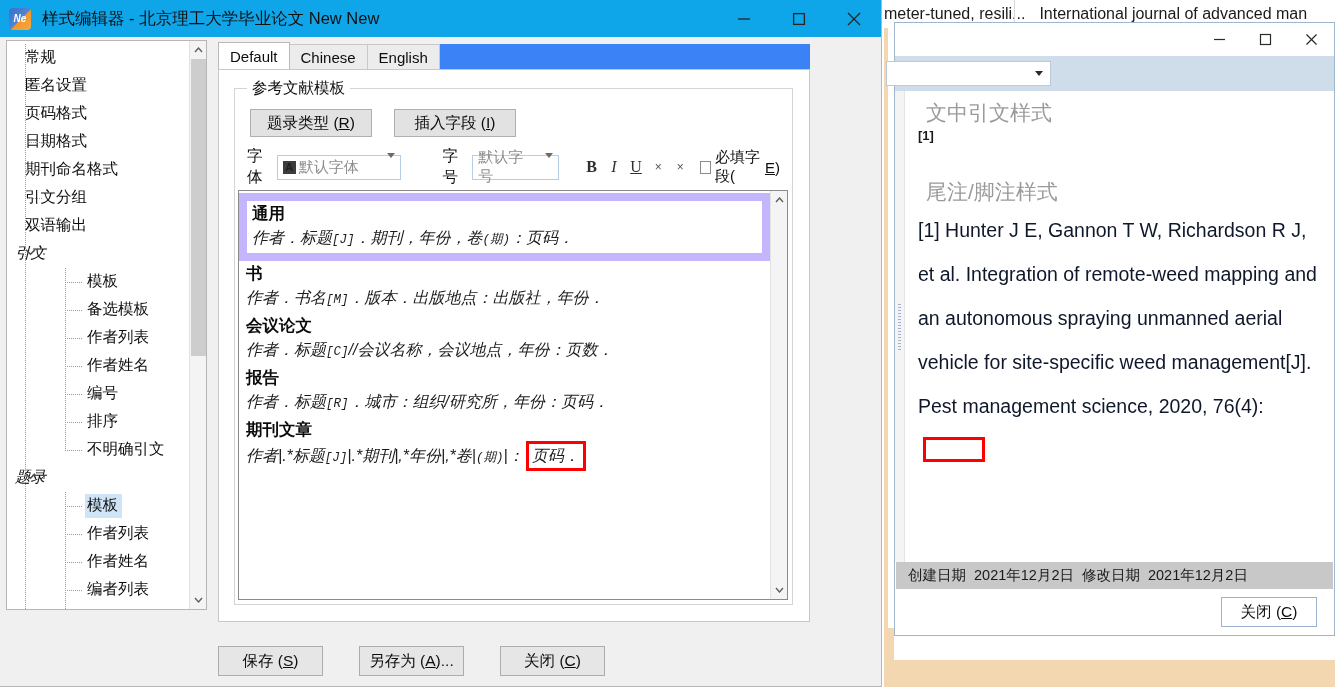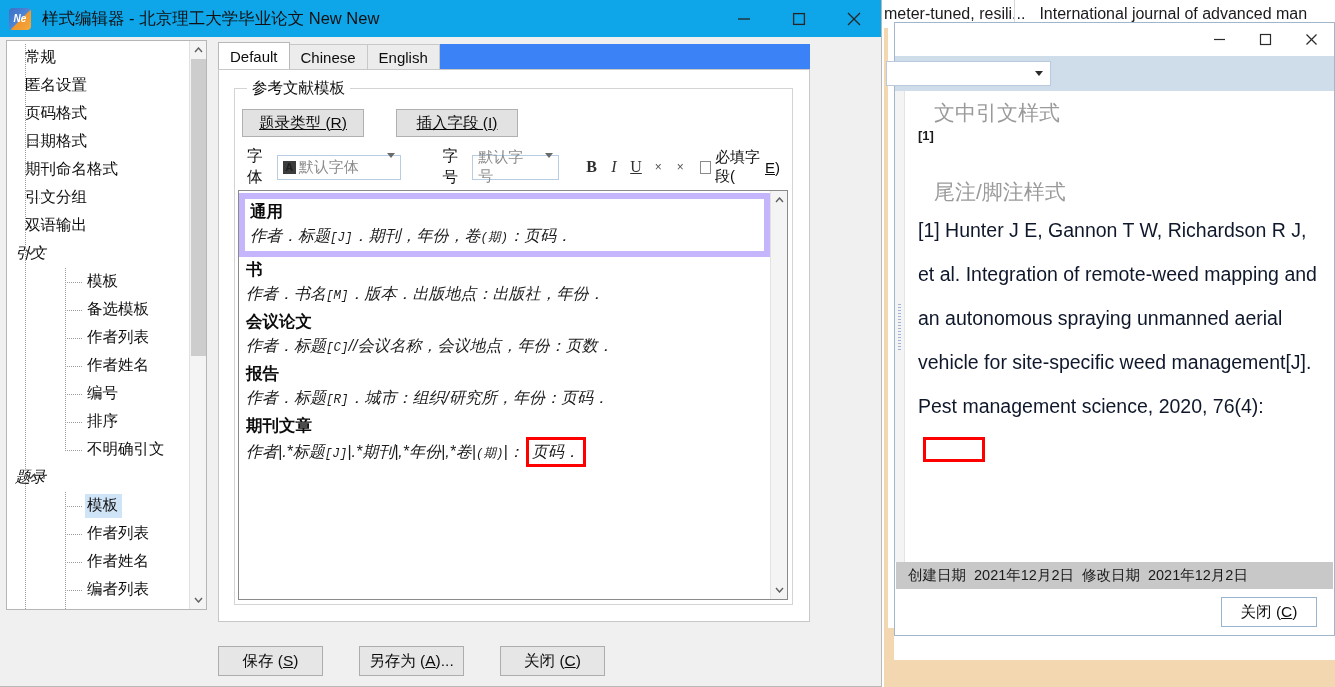--- a/index.html
+++ b/index.html
@@ -62,21 +62,21 @@
   }
   .splitter-grip {
     position:absolute; left:3px; top:50%; transform:translateY(-50%);
     width:3px; height:46px;
     background-image: repeating-linear-gradient(to bottom,#9cb3d4 0 1px, transparent 1px 3px);
   }
   .preview {
     position:absolute; left:11px; top:0; right:0; bottom:0;
     overflow:hidden; padding:8px 12px 0 12px;
   }
-  .pv-label { color:#9a9a9a; font-size:21px; line-height:28px; margin:0 0 1px 16px; }
+  .pv-label { color:#9a9a9a; font-size:21px; line-height:28px; margin:0 0 1px 8px; }
   .pv-incite { font-size:13px; font-weight:bold; color:#1a1a1a; line-height:16px; }
   .pv-gap { height:34px; }
   .pv-ref {
     font-size:19.5px; line-height:44px; color:#0f172a; margin-top:2px;
     word-wrap:break-word;
   }
   .pv-redbox {
     display:inline-block; width:62px; height:25px;
     border:3px solid #ff0000; vertical-align:-5px; margin-left:5px;
   }
@@ -187,21 +187,21 @@
 
   .groupbox {
     position:absolute; left:15px; top:18px; right:16px; bottom:16px;
     border:1px solid #d4d4d4;
   }
   .group-legend {
     position:absolute; left:12px; top:-11px; background:#ffffff; padding:0 5px;
     font-size:15.5px; color:#0d0d0d;
   }
 
-  .btnrow { position:absolute; left:7px; top:20px; display:flex; gap:32px;text-decoration:underline; }
+  .btnrow { position:absolute; left:15px; top:20px; display:flex; gap:22px; }
   .gbtn {
     min-width:122px; height:28px; background:#e2e2e2; border:1px solid #b0b0b0;
     font-size:15.5px; color:#0d0d0d; display:flex; align-items:center; justify-content:center;
     cursor:pointer;
   }
   .gbtn u { text-decoration:underline; }
 
   .fmtrow {
     position:absolute; left:12px; top:64px; right:12px; height:28px;
     display:flex; align-items:center; font-size:15.5px; color:#0d0d0d;
@@ -239,21 +239,21 @@
   }
   .chkwrap u { text-decoration:underline; }
 
   
   .tmplbox {
     position:absolute; left:3px; top:101px; right:4px; bottom:4px;
     border:1px solid #8a8a8a; background:#ffffff; overflow:hidden;
   }
   .tmpl-inner { position:absolute; left:0; top:0; right:17px; bottom:0; padding:2px 0 0 0; }
   .tmpl-item { padding:0 4px; }
-  .tmpl-item.selected { border:6px solid #c4b5fd; margin:0 0 0 0; padding:0 2px; }
+  .tmpl-item.selected { border:8px solid #c4b5fd; margin:0 0 0 0; padding:0 2px; }
   .tmpl-name {
     font-size:16.5px; font-weight:bold; color:#0b0b0b; line-height:24px;
     padding-left:3px;
   }
   .tmpl-def {
     font-size:16px; color:#1b1b1b; line-height:25px; padding-left:3px;
     font-family:"Liberation Sans","DejaVu Sans", sans-serif;
     font-style:italic;
   }
   .tmpl-def .sm { font-size:12.5px; font-family:"Liberation Mono","DejaVu Sans Mono", monospace; }

